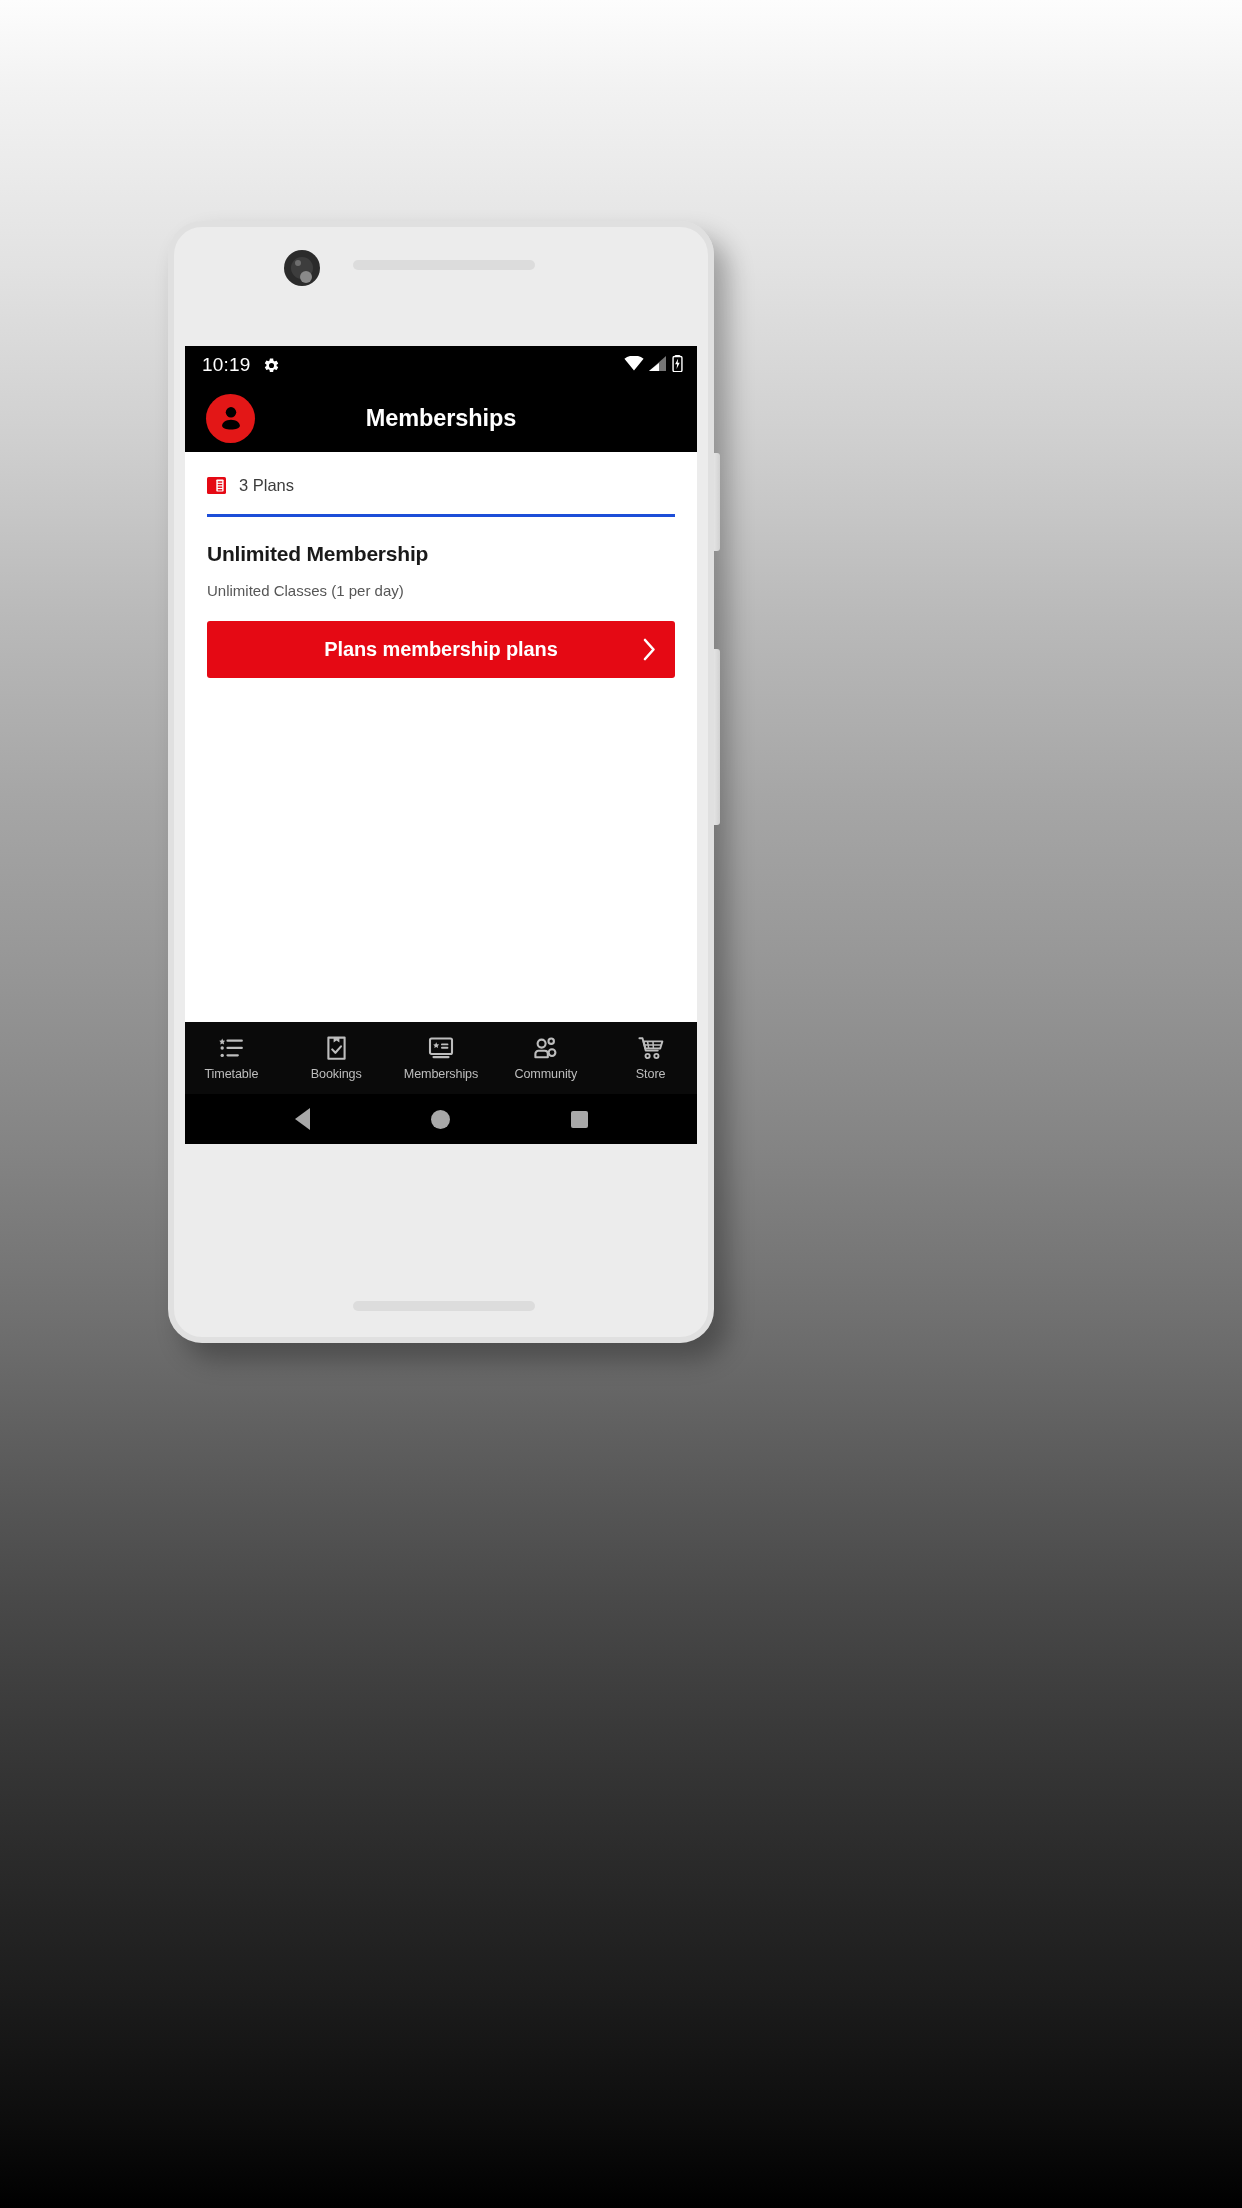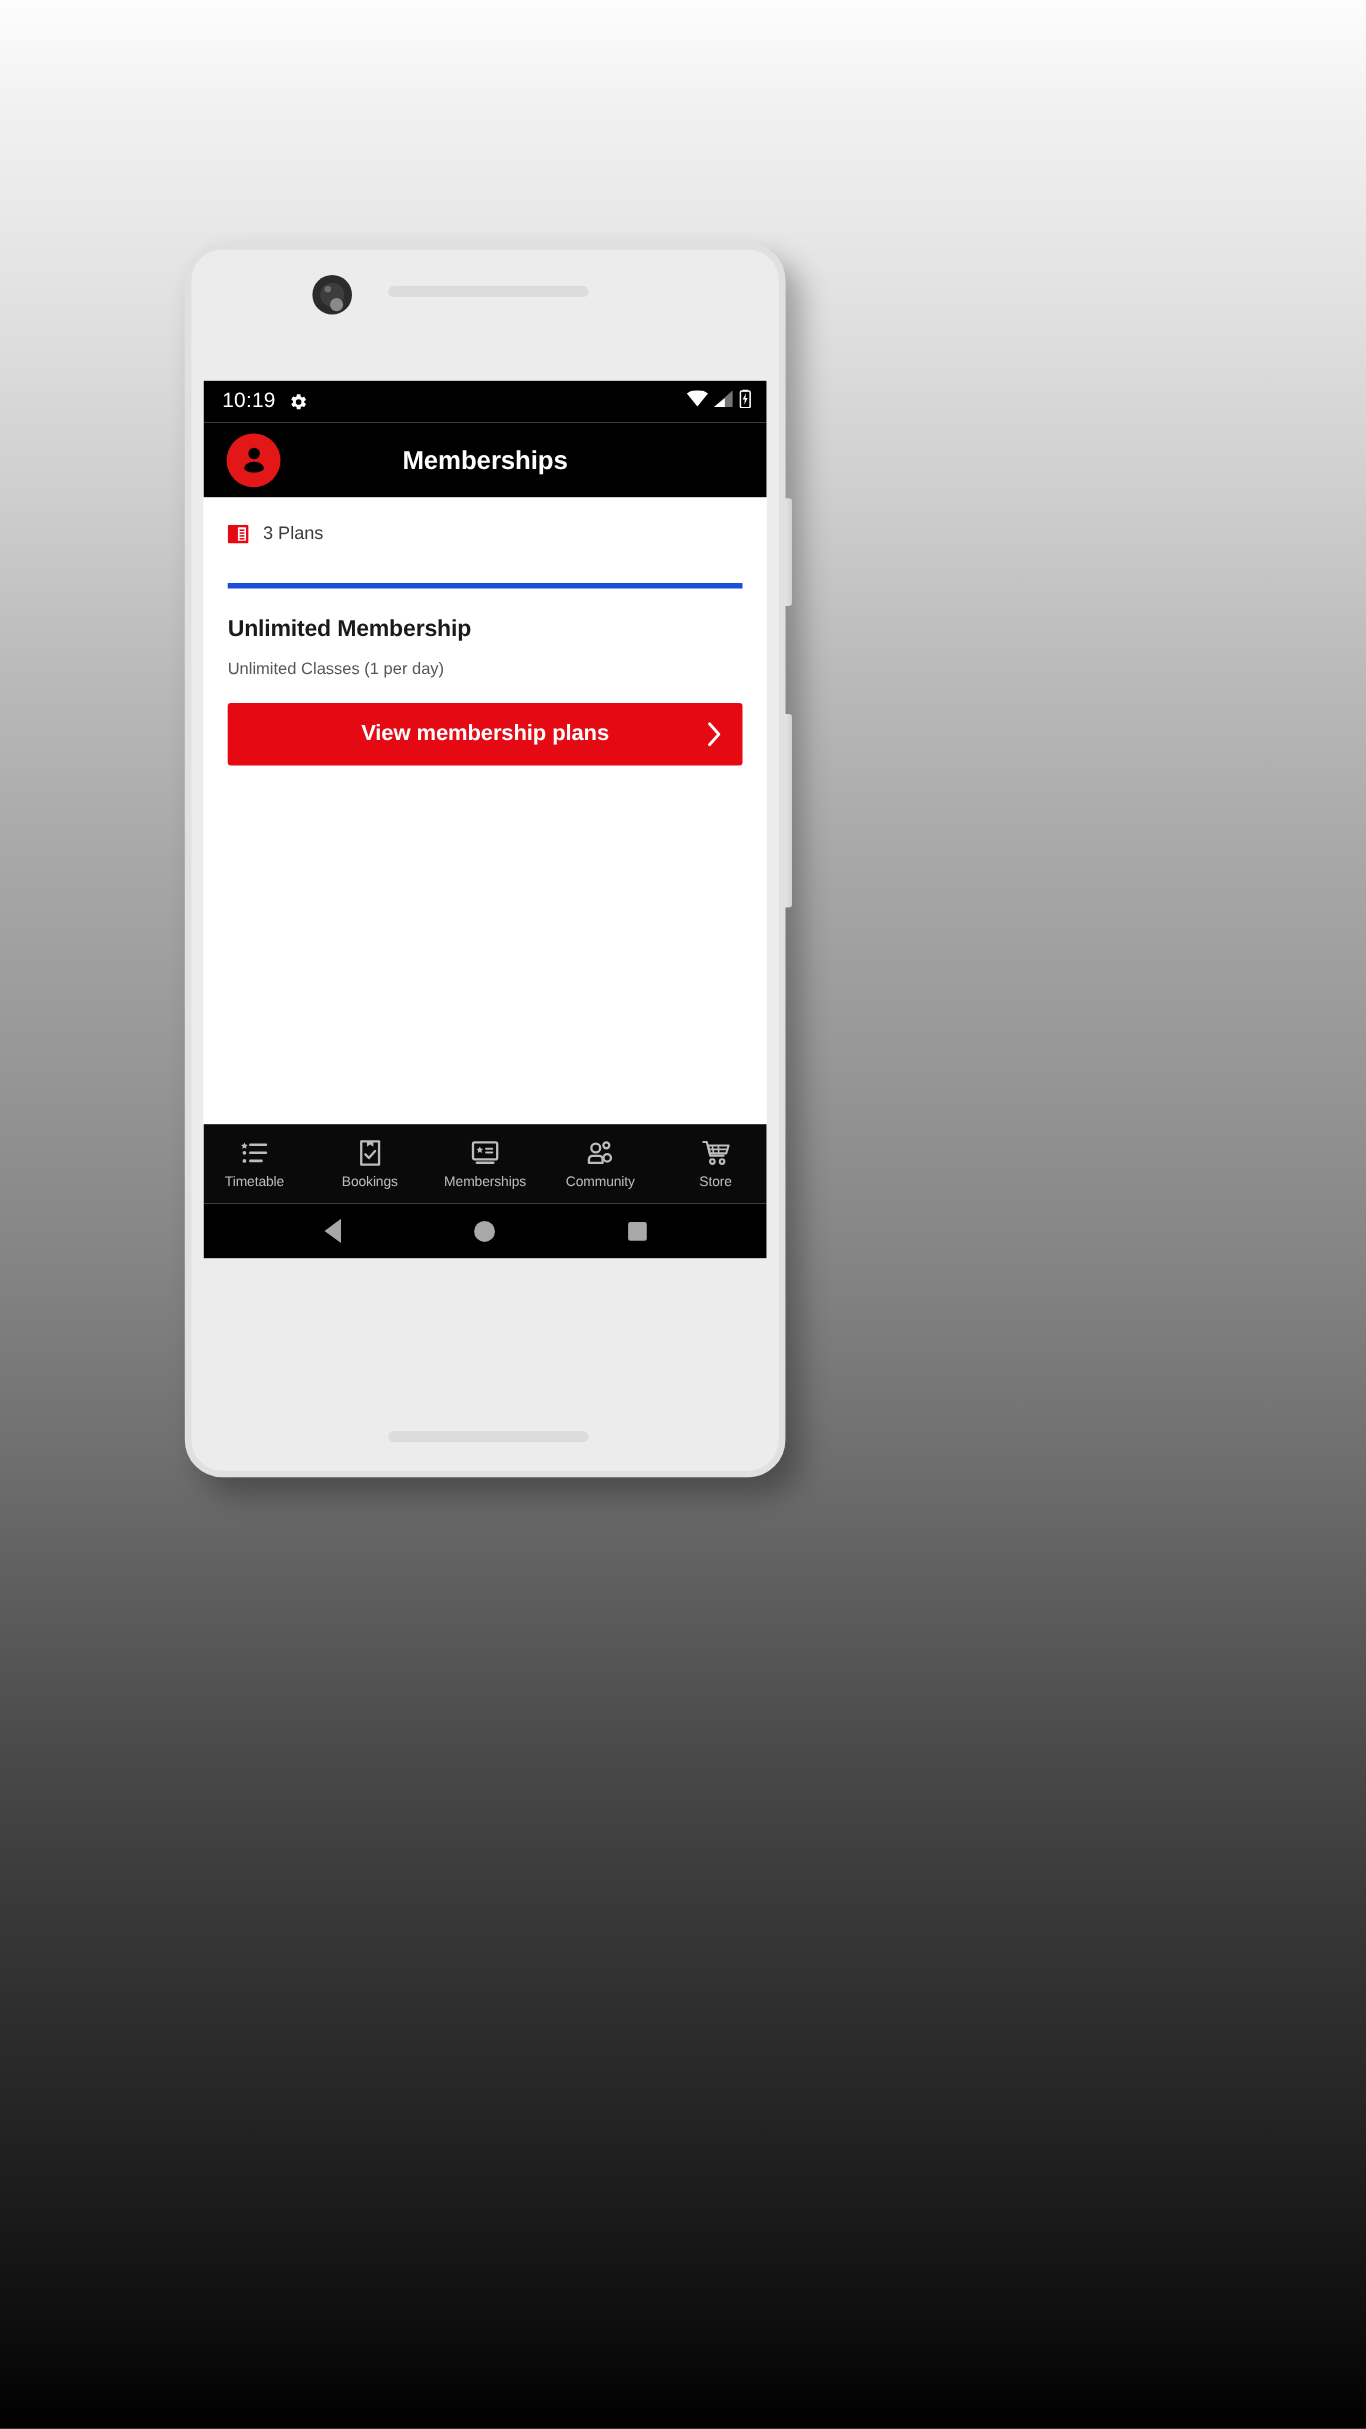--- a/index.html
+++ b/index.html
@@ -175,22 +175,22 @@
   .content {
     flex: 1;
     background: #ffffff;
     display: flex;
     flex-direction: column;
   }
 
   .plans-row {
     display: flex;
     align-items: center;
-    padding: 24px 22px 35px 22px;
-    border-bottom: 5px solid #1d4ed8;
+    padding: 24px 22px 19px 22px;
+    border-bottom: 3px solid #1d4ed8;
     margin: 0 22px;
     padding-left: 0;
     padding-right: 0;
   }
   .plans-icon {
     width: 19px; height: 17px;
     flex: none;
     margin-right: 13px;
     display: flex;
   }
@@ -366,21 +366,21 @@
           </span>
           <span class="plans-label">3 Plans</span>
         </div>
 
         <div class="plan-block">
           <div class="plan-title">Unlimited Membership</div>
           <div class="plan-sub">Unlimited Classes (1 per day)</div>
         </div>
 
         <button class="cta">
-          <span class="cta-label">View membership plans</span>
+          <span class="cta-label">Plans membership plans</span>
           <span class="cta-chevron">
             <svg width="15" height="23" viewBox="0 0 15 23" fill="none" stroke="#ffffff" stroke-width="2.6" stroke-linecap="round" stroke-linejoin="round">
               <path d="M3 2 L11.5 11.5 L3 21"></path>
             </svg>
           </span>
         </button>
 
         <div class="filler"></div>
 
         <div class="tabbar">

